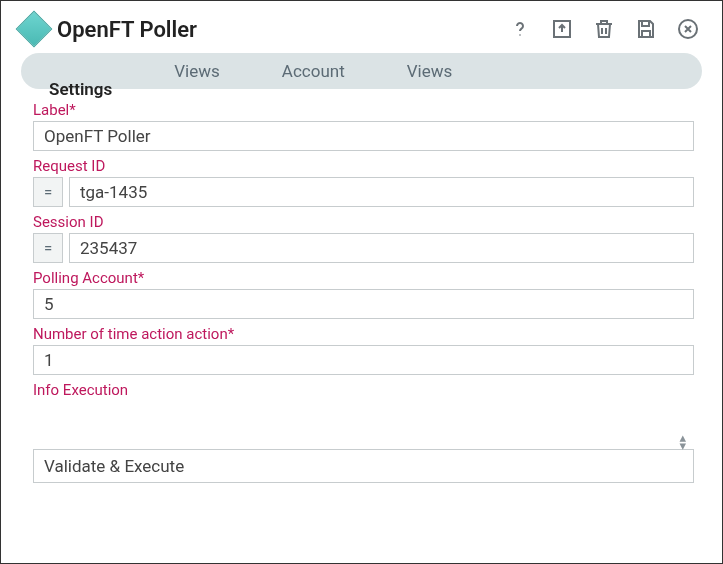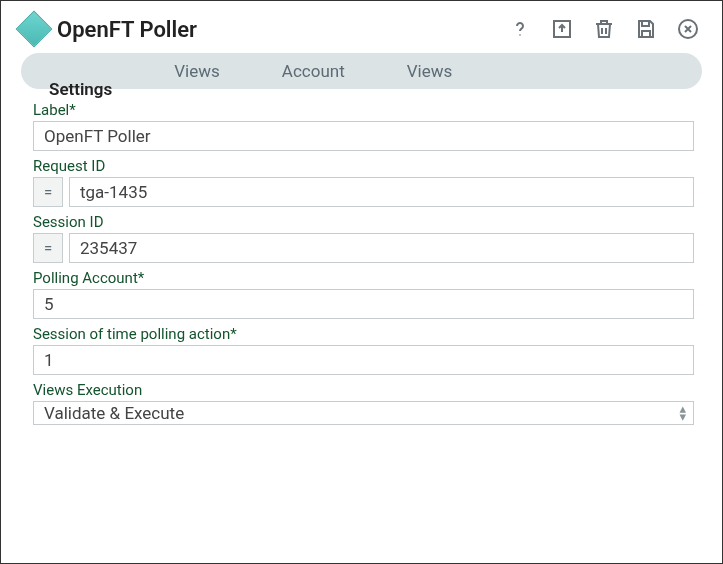--- a/index.html
+++ b/index.html
@@ -59,21 +59,21 @@
   .tab.active {
     background: #fef9c3;
     color: #222;
     font-weight: 600;
     margin-top: 36px;
   }
   .form { padding: 6px 12px 0 16px; }
   .field { margin-top: 6px; }
   .field-label {
     font-size: 15px;
-    color: #14532d;
+    color: #be185d;
     margin-bottom: 2px;
     display: block;
   }
   .row { display: flex; gap: 6px; align-items: stretch; }
   .eq-btn {
     width: 30px;
     border: 1px solid #c7ccce;
     background: #f2f4f4;
     display: flex; align-items: center; justify-content: center;
     font-size: 15px; color: #5c6b75;
@@ -83,21 +83,21 @@
     flex: 1;
     border: 1px solid #c7ccce;
     background: #fff;
     height: 30px;
     padding: 0 10px;
     font-size: 17px;
     color: #444;
     font-family: inherit;
   }
   .sel-wrap { position: relative; display: flex; }
-  .sel { appearance: none; -webkit-appearance: none; padding-right: 28px; cursor: pointer; height: 24px; }
+  .sel { appearance: none; -webkit-appearance: none; padding-right: 28px; cursor: pointer; height: 34px; margin-top: 48px; }
   .sel-chev {
     position: absolute; right: 8px; top: 50%; transform: translateY(-50%);
     color: #8a9399; font-size: 13px; line-height: 8px; pointer-events: none;
     display: flex; flex-direction: column;
   }
 </style>
 </head>
 <body>
 
 <div class="container">
@@ -171,28 +171,28 @@
     </div>
 
     <div class="field">
       <span class="field-label">Polling Account*</span>
       <div class="row">
         <input class="inp" value="5" style="">
       </div>
     </div>
 
     <div class="field">
-      <span class="field-label">Session of time polling action*</span>
+      <span class="field-label">Number of time action action*</span>
       <div class="row">
         <input class="inp" value="1" style="">
       </div>
     </div>
 
     <div class="field">
-      <span class="field-label">Views Execution</span>
+      <span class="field-label">Info Execution</span>
       <div class="row sel-wrap">
         <input class="sel" readonly="" value="Validate &amp; Execute" style="">
         <div class="sel-chev">
             <span>▴</span>
             <span>▾</span>
           </div>
       </div>
     </div>
 
   </div>

